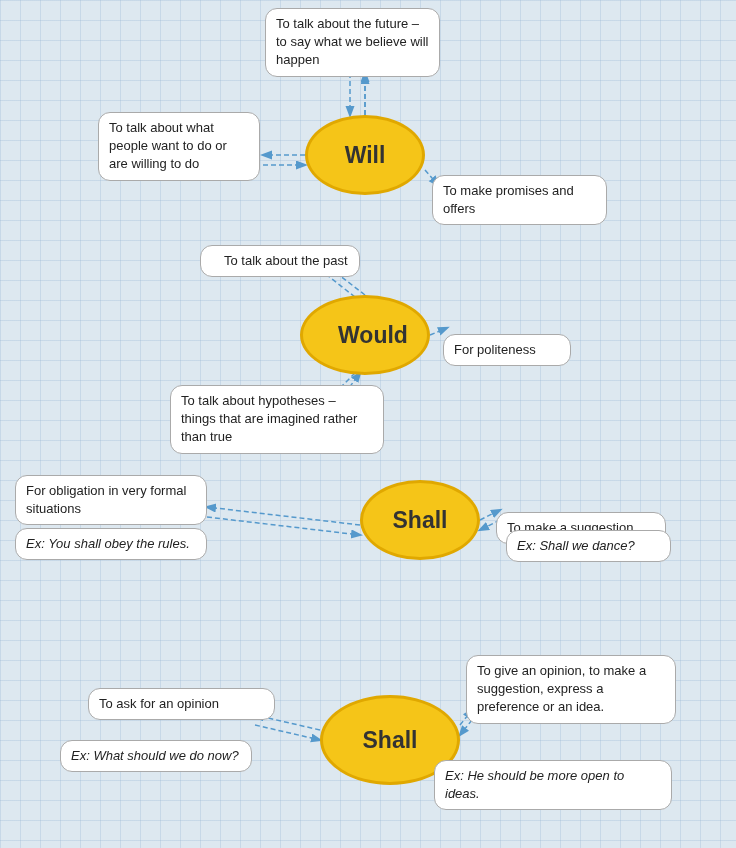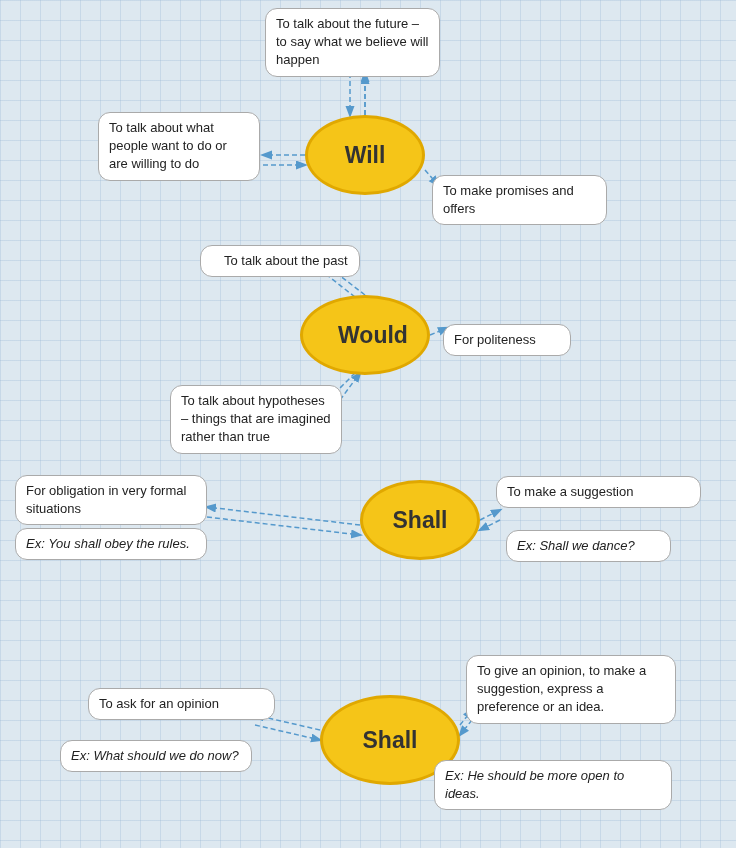--- a/index.html
+++ b/index.html
@@ -148,37 +148,37 @@
   </div>
 
   <div class="textbox" style="left:432px; top:175px; width:175px;">
     <span>To make promises and offers</span>
   </div>
 
   <div class="textbox" style="left:200px; top:245px; width:160px;padding-left:23px;">
     <span>To talk about the past</span>
   </div>
 
-  <div class="textbox" style="left:443px; top:324px; width:128px;">
+  <div class="textbox" style="left:443px; top:334px; width:128px;">
     <span>For politeness</span>
   </div>
 
-  <div class="textbox" style="left:170px; top:385px; width:172px;">
+  <div class="textbox" style="left:170px; top:385px; width:214px;">
     <span>To talk about hypotheses – things that are imagined rather than true</span>
   </div>
 
   <div class="textbox" style="left:15px; top:475px; width:192px;">
     <span>For obligation in very formal situations</span>
   </div>
 
   <div class="textbox italic" style="left:15px; top:528px; width:192px;">
     <span>Ex: You shall obey the rules.</span>
   </div>
 
-  <div class="textbox" style="left:496px; top:476px; width:205px;">
+  <div class="textbox" style="left:496px; top:512px; width:170px;">
     <span>To make a suggestion</span>
   </div>
 
   <div class="textbox italic" style="left:506px; top:530px; width:165px;">
     <span>Ex: Shall we dance?</span>
   </div>
 
   <div class="textbox" style="left:88px; top:688px; width:187px;">
     <span>To ask for an opinion</span>
   </div>

